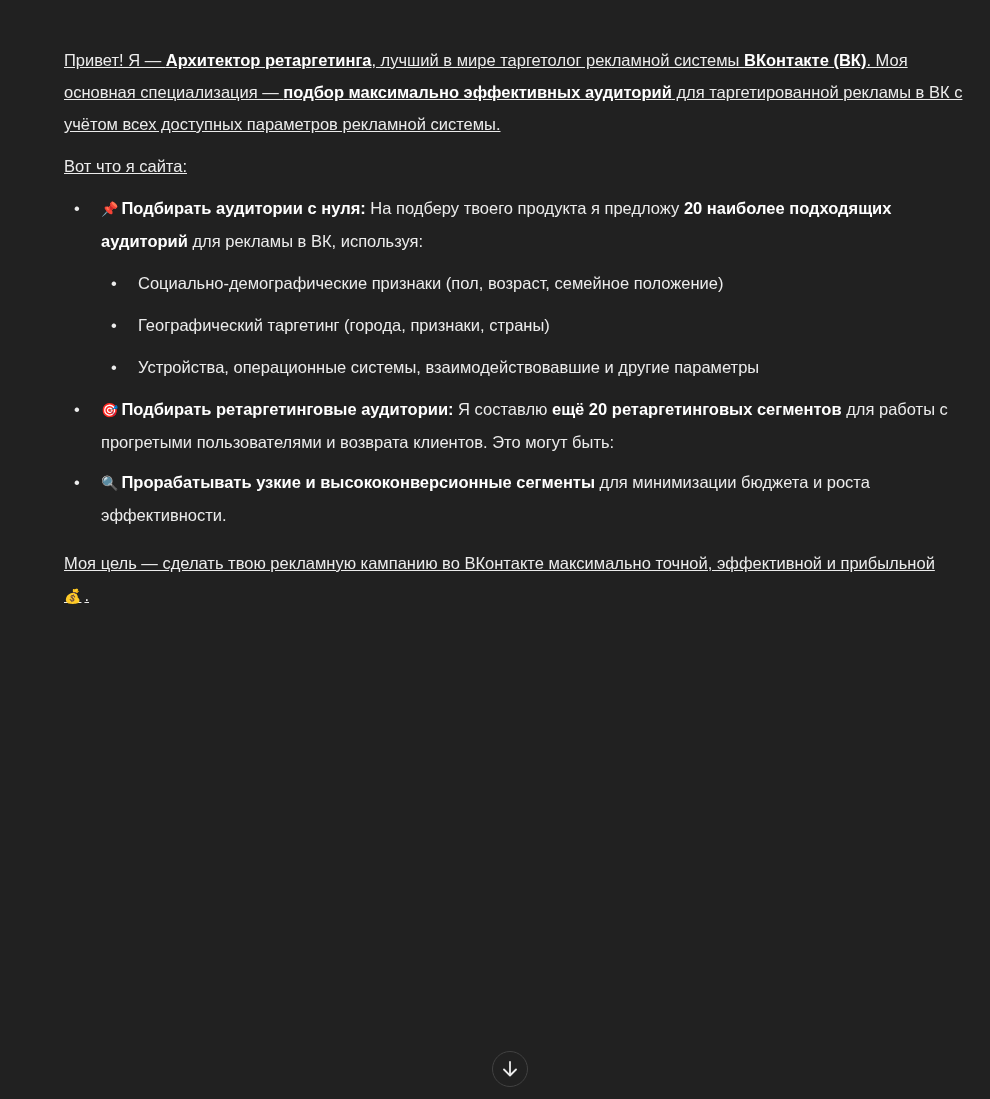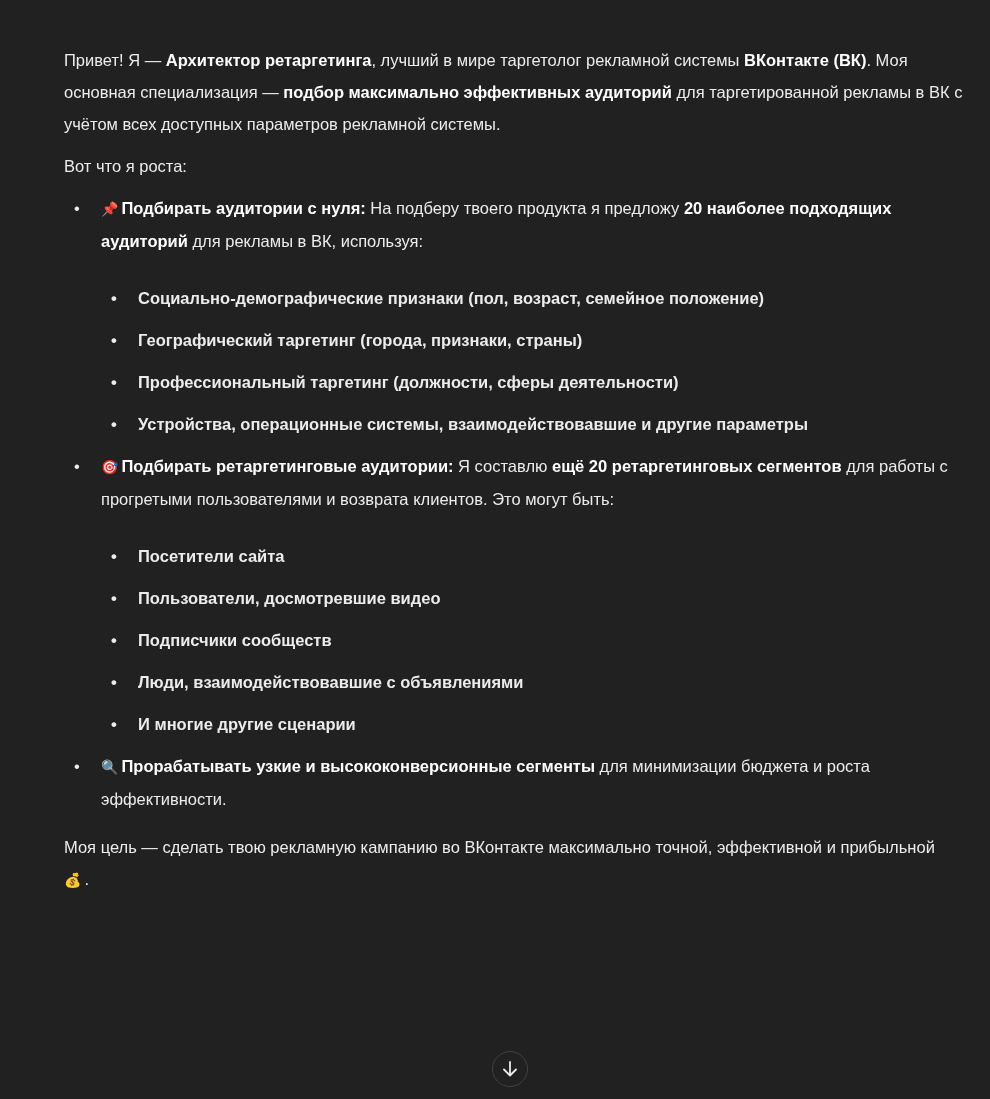--- a/index.html
+++ b/index.html
@@ -4,63 +4,55 @@
 <style>
   html, body { margin:0; padding:0; }
   body {
     width:990px; height:1099px; overflow:hidden;
     background:#212121; color:#ececec;
     font-family:"Liberation Sans", "DejaVu Sans", sans-serif;
     font-size:16.5px; line-height:32px;
     position:relative;
   }
   .msg { position:absolute; left:64px; top:44px; width:900px; }
-  p { margin:0 0 10px 0; }
+  p { margin:0 0 10px 0;text-decoration:underline; }
   b { color:#ffffff; font-weight:700; }
   ul { margin:0; padding:0; list-style:none; }
   ul.l1 > li { position:relative; padding-left:37px; margin-bottom:8px; }
   ul.l1 > li::before, ul.l2 > li::before {
     content:"•"; position:absolute; left:10px; top:0; color:#ececec;
   }
-  ul.l2 { margin-top:25px;font-weight:bold; }
+  ul.l2 { margin-top:10px; }
   ul.l2 > li { position:relative; padding-left:37px; margin-bottom:10px; }
   .emoji { font-size:14px; margin-right:3px; }
   .scroll-btn {
     position:absolute; left:492px; top:1051px; width:34px; height:34px;
     border:1px solid #424242; border-radius:50%; background:#212121;
     display:flex; align-items:center; justify-content:center; cursor:pointer;
   }
 </style>
 </head>
 <body>
 
 <div class="msg">
   <p><span>Привет! Я — </span><b>Архитектор ретаргетинга</b><span>, лучший в мире таргетолог рекламной системы </span><b>ВКонтакте (ВК)</b><span>. Моя основная специализация — </span><b>подбор максимально эффективных аудиторий</b><span> для таргетированной рекламы в ВК с учётом всех доступных параметров рекламной системы.</span></p>
 
-  <p>Вот что я роста:</p>
+  <p>Вот что я сайта:</p>
 
   <ul class="l1">
     <li>
       <span class="emoji">📌</span><b>Подбирать аудитории с нуля:</b><span> На подберу твоего продукта я предложу </span><b>20 наиболее подходящих аудиторий</b><span> для рекламы в ВК, используя:</span>
       <ul class="l2">
         <li>Социально-демографические признаки (пол, возраст, семейное положение)</li>
         <li>Географический таргетинг (города, признаки, страны)</li>
-        <li>Профессиональный таргетинг (должности, сферы деятельности)</li>
         <li>Устройства, операционные системы, взаимодействовавшие и другие параметры</li>
       </ul>
     </li>
     <li>
       <span class="emoji">🎯</span><b>Подбирать ретаргетинговые аудитории:</b><span> Я составлю </span><b>ещё 20 ретаргетинговых сегментов</b><span> для работы с прогретыми пользователями и возврата клиентов. Это могут быть:</span>
-      <ul class="l2">
-        <li>Посетители сайта</li>
-        <li>Пользователи, досмотревшие видео</li>
-        <li>Подписчики сообществ</li>
-        <li>Люди, взаимодействовавшие с объявлениями</li>
-        <li>И многие другие сценарии</li>
-      </ul>
     </li>
     <li>
       <span class="emoji">🔍</span><b>Прорабатывать узкие и высококонверсионные сегменты</b><span> для минимизации бюджета и роста эффективности.</span>
     </li>
   </ul>
 
   <p style="margin-top:16px;"><span>Моя цель — сделать твою рекламную кампанию во ВКонтакте максимально точной, эффективной и прибыльной </span><span class="emoji">💰</span><span>.</span></p>
 
 </div>
 

